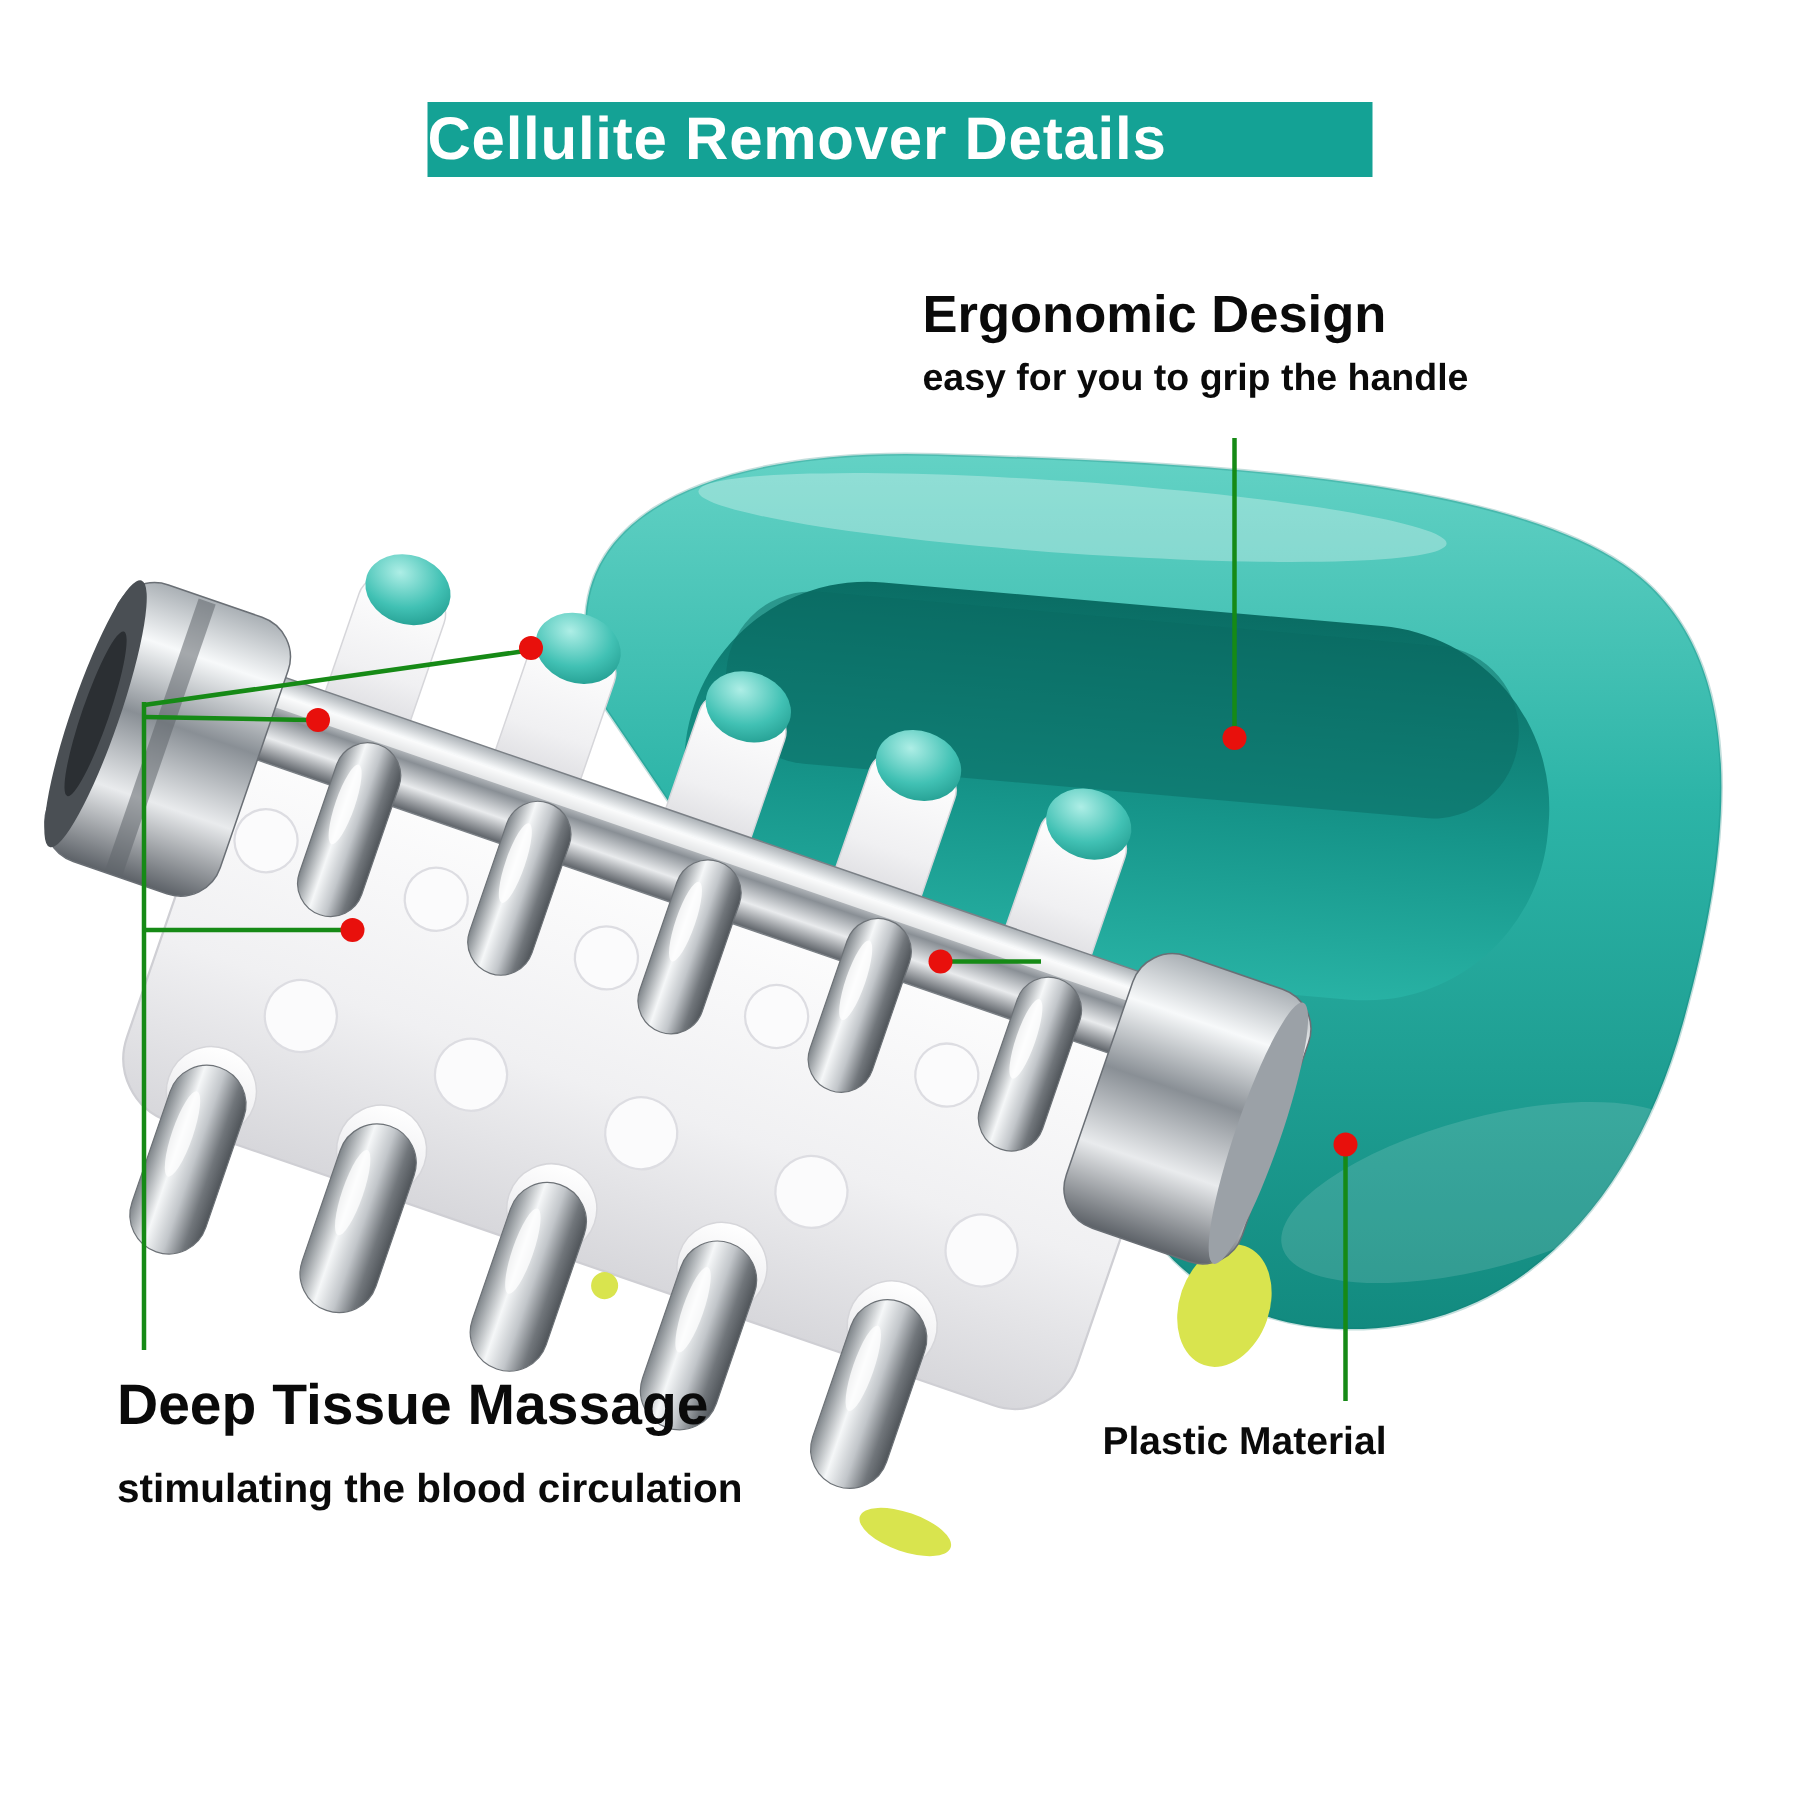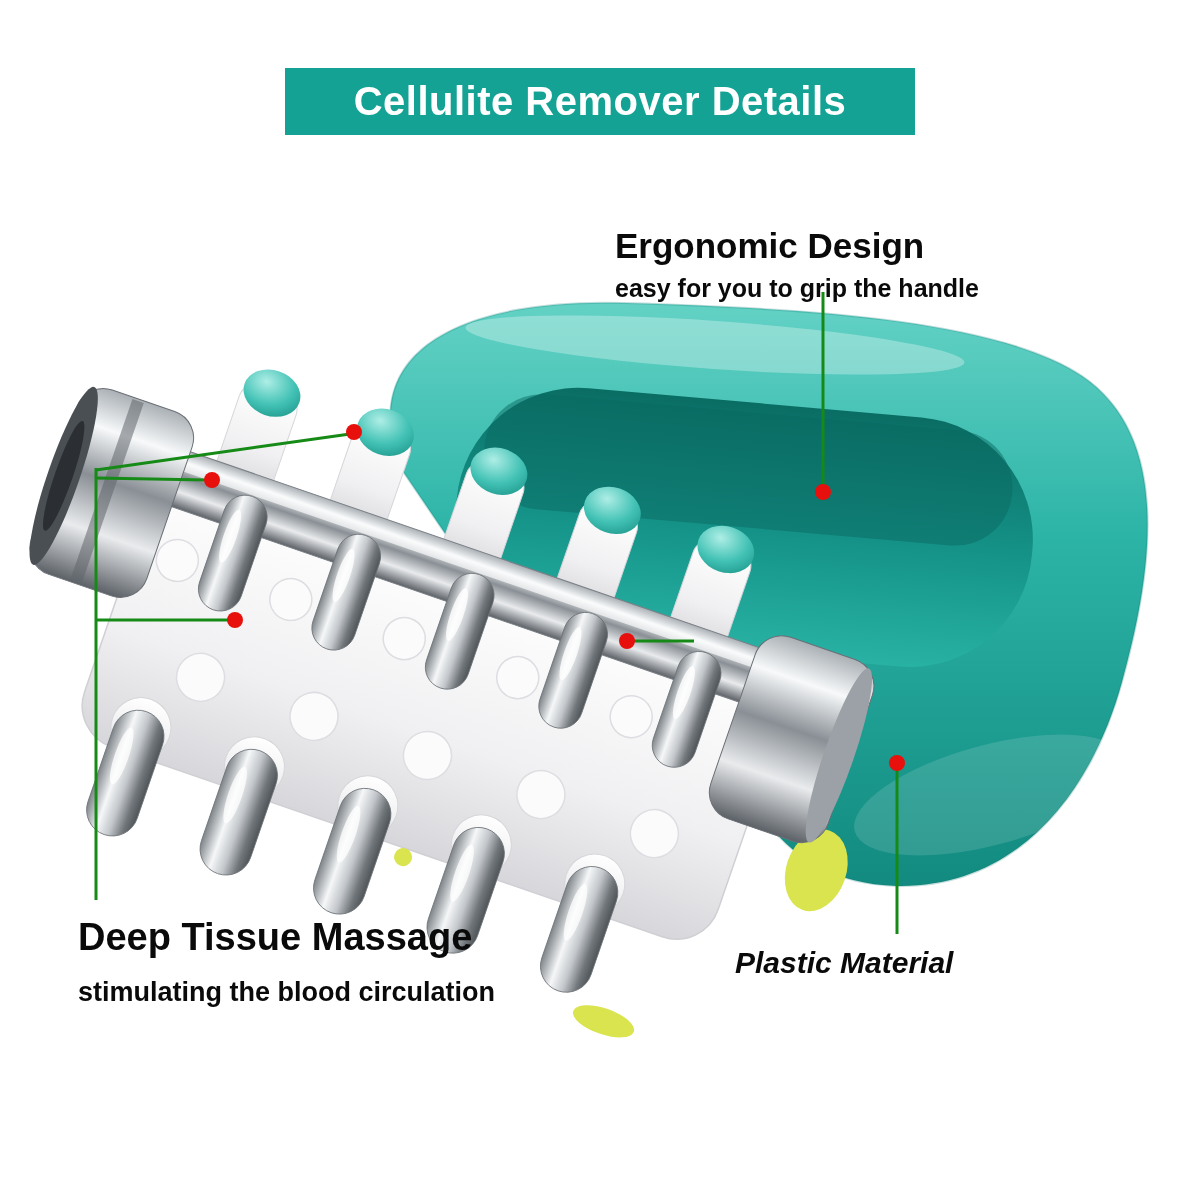--- a/index.html
+++ b/index.html
@@ -7,43 +7,43 @@
   body {
     background:#ffffff;
     font-family:"Liberation Sans", sans-serif;
     position:relative;
     overflow:hidden;
   }
   .page { position:absolute; inset:0; }
   .scene { position:absolute; left:0; top:0; }
 
   .banner {
-    position:absolute; left:285px; top:68px; width:630px; height:67px;
+    position:absolute; left:285px; top:68px; width:630px; height:50px;
     background:#14a295;
-    display:flex; align-items:center; justify-content:center;
+    display:flex; align-items:center; 
   }
   .banner-text {
     color:#ffffff; font-size:40px; font-weight:bold; letter-spacing:0.5px;
     white-space:nowrap;
   }
 
   .callout { position:absolute; color:#0a0a0a; }
   .callout-title { font-weight:bold; line-height:1.15; }
   .callout-sub { font-weight:bold; }
 
-  .callout--ergonomic { left:615px; top:190px;margin-top:36px; }
+  .callout--ergonomic { left:615px; top:190px; }
   .callout--ergonomic .callout-title { font-size:35px; }
   .callout--ergonomic .callout-sub { font-size:25px; margin-top:8px; }
 
   .callout--deep { left:78px; top:916px; }
   .callout--deep .callout-title { font-size:38px; margin-bottom:12px; }
   .callout--deep .callout-sub { font-size:27px; line-height:1.55; }
 
   .callout--plastic { left:735px; top:946px; }
-  .callout--plastic .callout-title { font-size:30px;font-style:italic; }
+  .callout--plastic .callout-title { font-size:26px; }
   .callout--plastic .callout-sub { font-size:26px; margin-top:6px; }
 </style>
 </head>
 <body>
 
 <div class="page">
 
   <svg class="scene" width="1200" height="1200" viewBox="0 0 1200 1200" role="img">
     <defs>
       <linearGradient id="gTeal" x1="0" y1="0" x2="0" y2="1">

